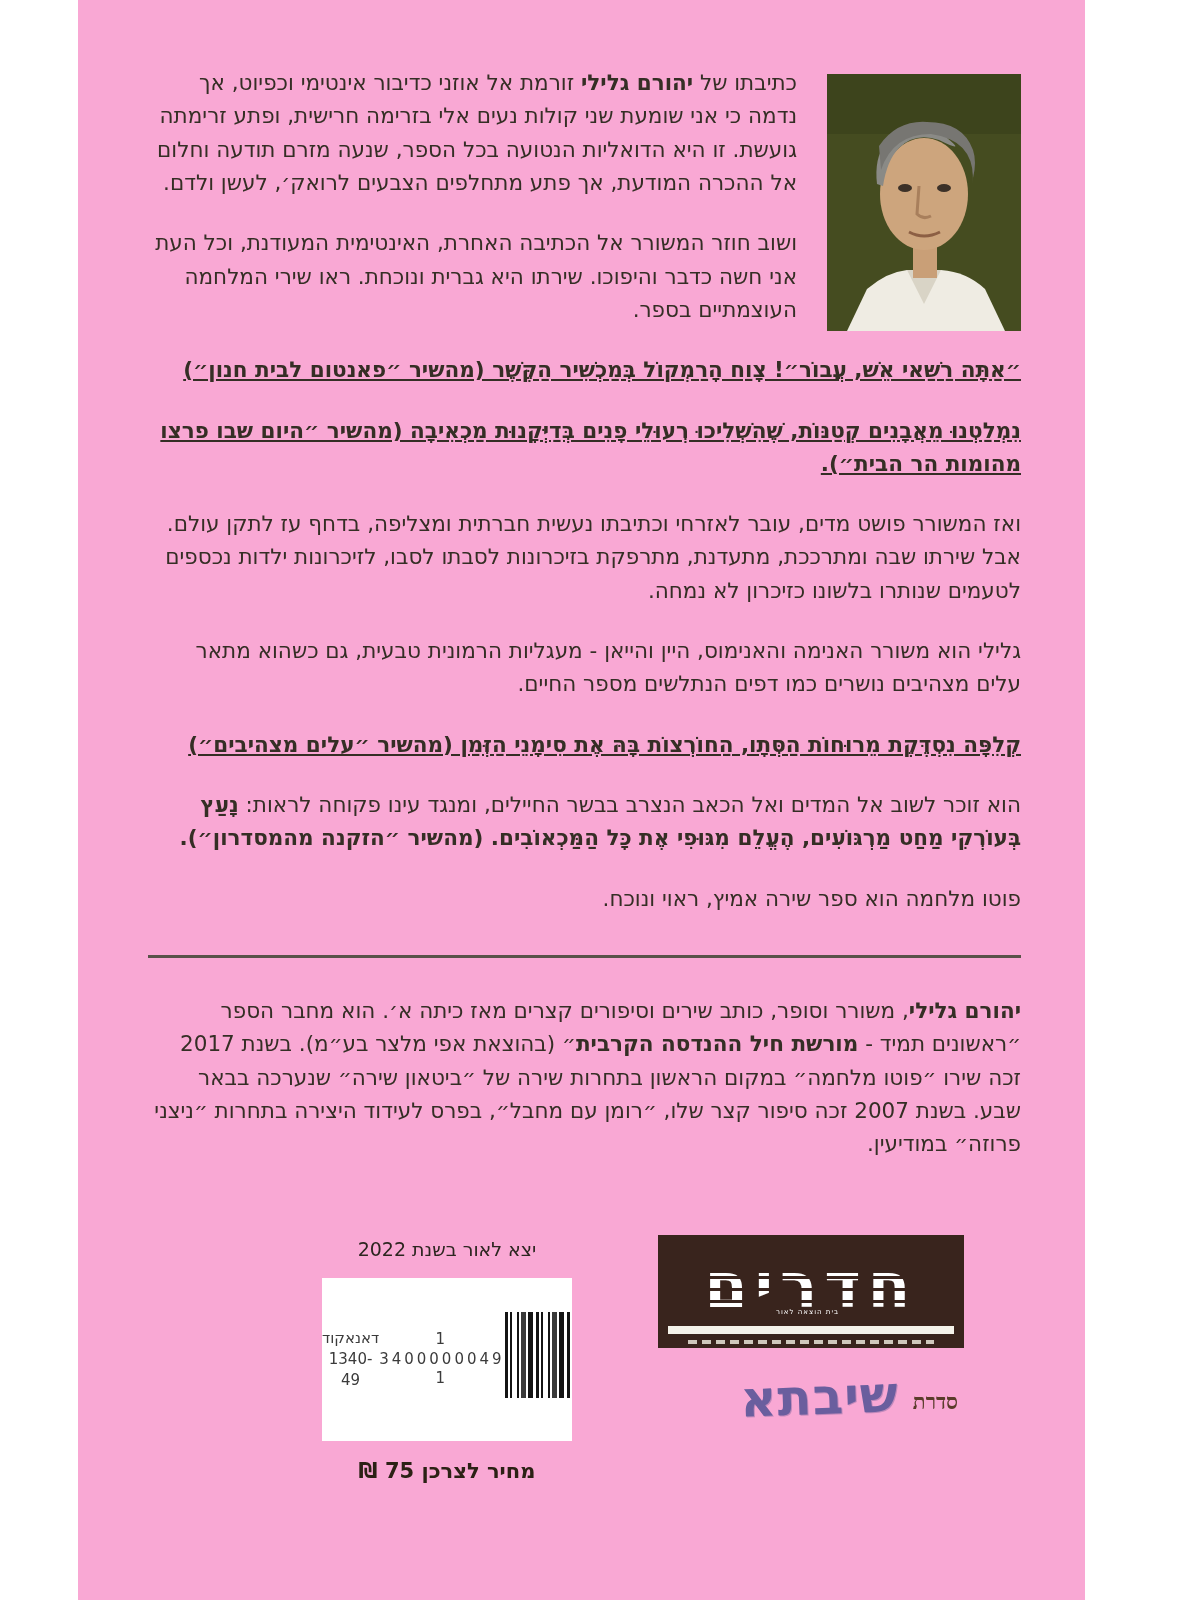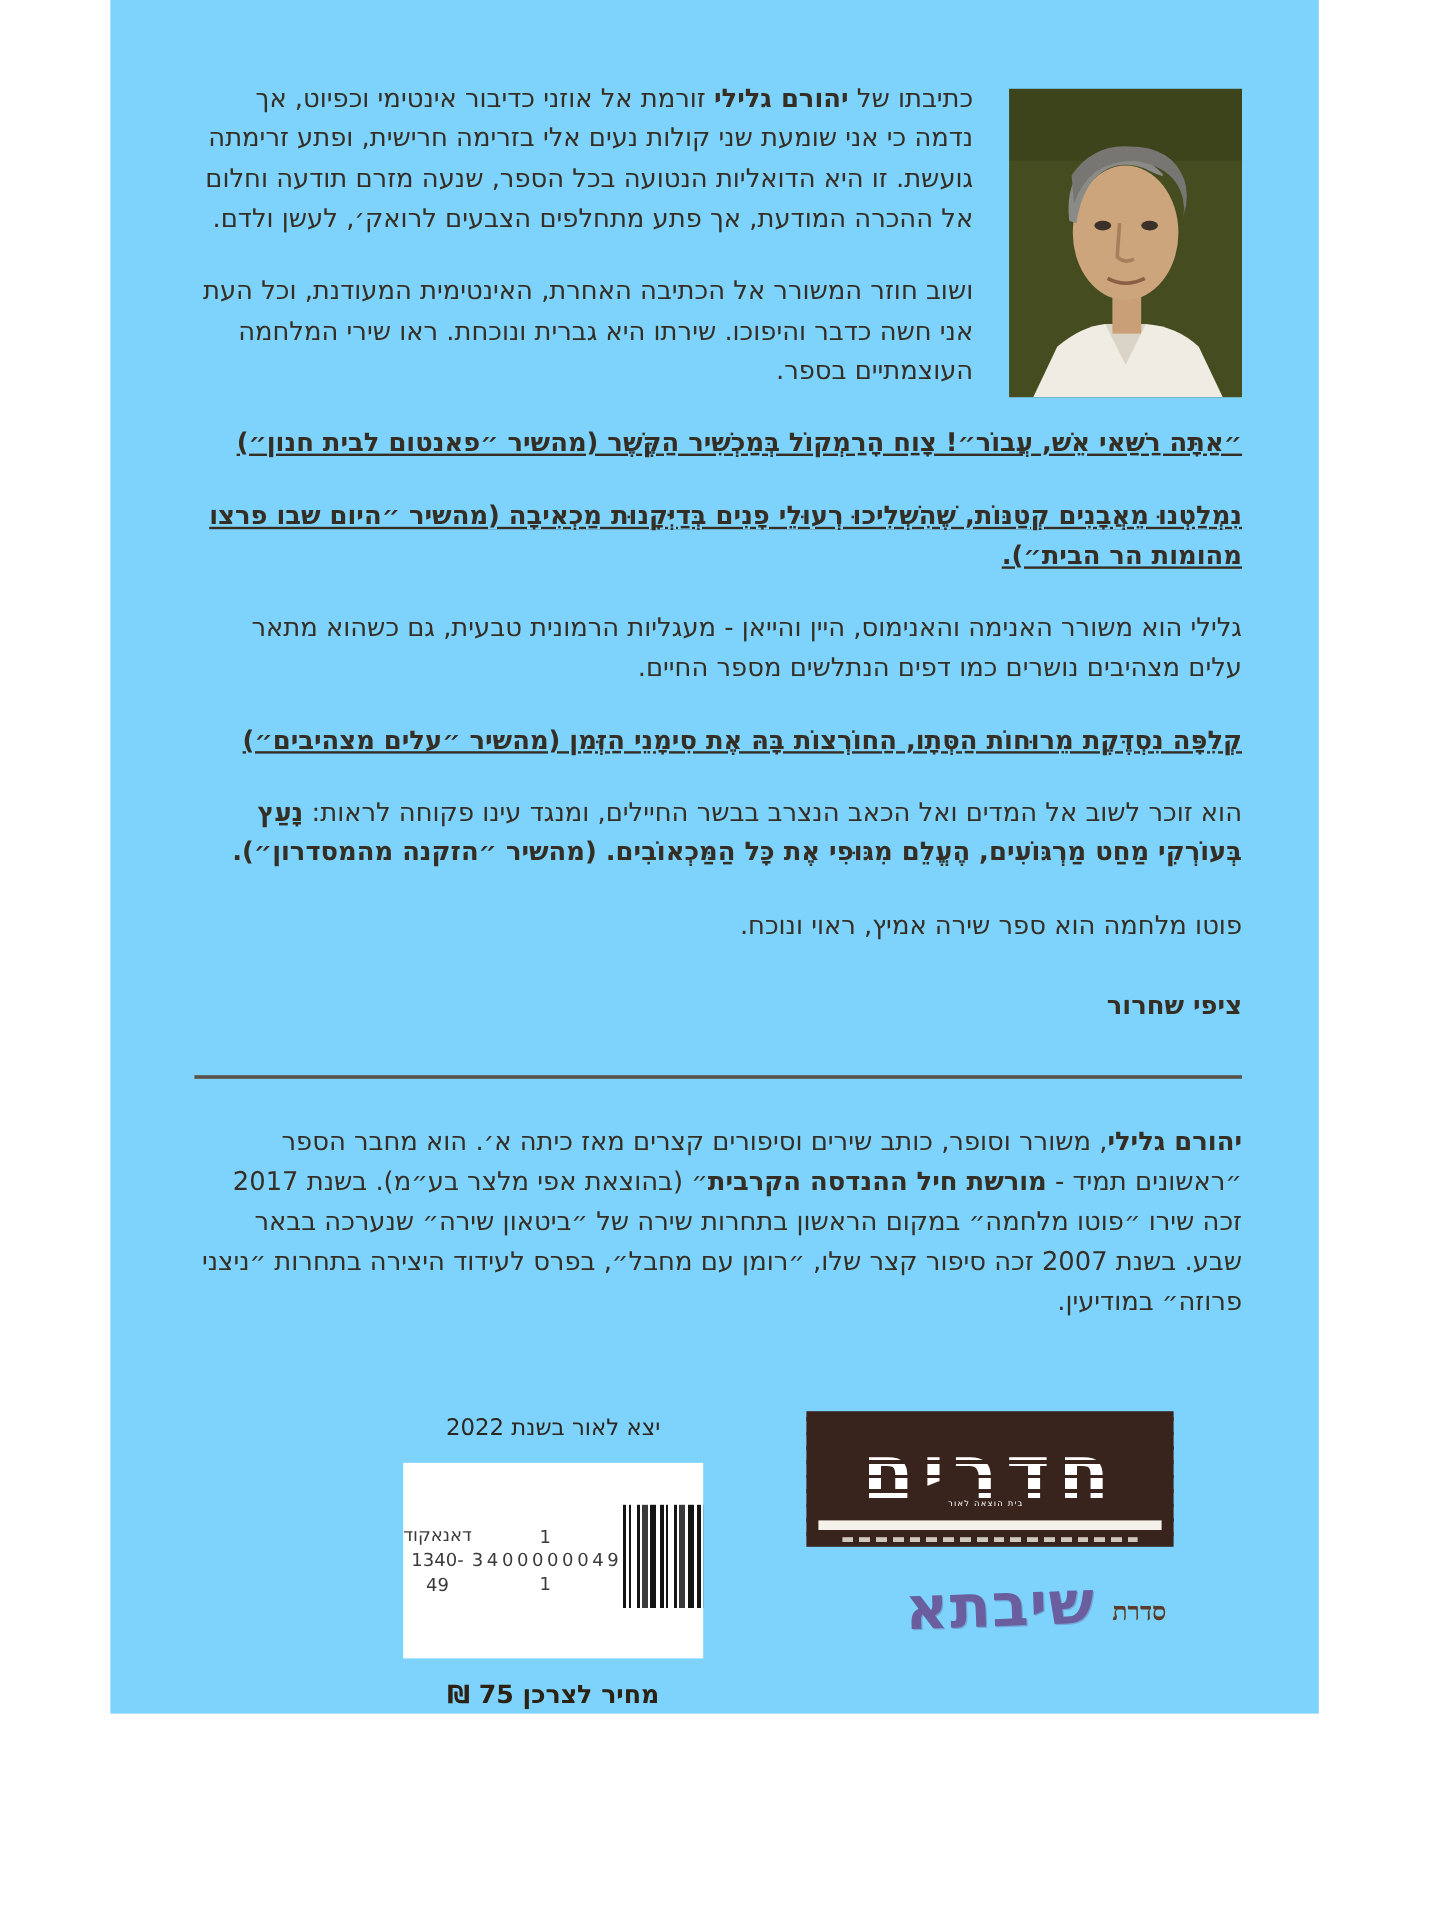--- a/index.html
+++ b/index.html
@@ -1,22 +1,22 @@
 <!DOCTYPE html>
 <html lang="he"><head>
 <meta charset="utf-8">
 <style>
   html,body{margin:0;padding:0;}
   body{
     width:1200px;height:1600px;background:#ffffff;
     font-family:"DejaVu Sans",sans-serif;position:relative;overflow:hidden;
   }
   .cover{
-    position:absolute;left:92px;top:0;width:1007px;height:1428px;
-    background:#7dd3fc;
+    position:absolute;left:78px;top:0;width:1007px;height:1600px;
+    background:#f9a8d4;
   }
   .text-col{
     direction:rtl;text-align:right;
     padding:66px 64px 0 70px;
     font-size:21.5px;line-height:1.55;color:#352e25;
   }
   .photo-frame{
     float:right; 
     width:194px;height:257px;margin:8px 0 14px 30px;
     background:#454c20;overflow:hidden;
@@ -123,31 +123,31 @@
     </div>
 
     <p><span>כתיבתו של </span><span class="b">יהורם גלילי</span><span> זורמת אל אוזני כדיבור אינטימי וכפיוט, אך נדמה כי אני שומעת שני קולות נעים אלי בזרימה חרישית, ופתע זרימתה גועשת. זו היא הדואליות הנטועה בכל הספר, שנעה מזרם תודעה וחלום אל ההכרה המודעת, אך פתע מתחלפים הצבעים לרואק׳, לעשן ולדם.</span></p>
 
     <p>ושוב חוזר המשורר אל הכתיבה האחרת, האינטימית המעודנת, וכל העת אני חשה כדבר והיפוכו. שירתו היא גברית ונוכחת. ראו שירי המלחמה העוצמתיים בספר.</p>
 
     <p class="quote">״אַתָּה רַשַּׁאי אֵשׁ, עֲבוֹר״! צָוַח הָרַמְקוֹל בְּמַכְשִׁיר הַקֶּשֶׁר (מהשיר ״פאנטום לבית חנון״)</p>
 
     <p class="quote">נִמְלַטְנוּ מֵאֲבָנִים קְטַנּוֹת, שֶׁהִשְׁלִיכוּ רְעוּלֵי פָנִים בְּדַיְּקָנוּת מַכְאִיבָה (מהשיר ״היום שבו פרצו מהומות הר הבית״).</p>
 
+    <p>ואז המשורר פושט מדים, עובר לאזרחי וכתיבתו נעשית חברתית ומצליפה, בדחף עז לתקן עולם. אבל שירתו שבה ומתרככת, מתעדנת, מתרפקת בזיכרונות לסבתו לסבו, לזיכרונות ילדות נכספים לטעמים שנותרו בלשונו כזיכרון לא נמחה.</p>
 
     <p>גלילי הוא משורר האנימה והאנימוס, היין והייאן - מעגליות הרמונית טבעית, גם כשהוא מתאר עלים מצהיבים נושרים כמו דפים הנתלשים מספר החיים.</p>
 
     <p class="quote">קְלִפָּה נִסְדֶּקֶת מֵרוּחוֹת הַסְּתָו, הַחוֹרְצוֹת בָּהּ אֶת סִימָנֵי הַזְּמַן (מהשיר ״עלים מצהיבים״)</p>
 
     <p><span>הוא זוכר לשוב אל המדים ואל הכאב הנצרב בבשר החיילים, ומנגד עינו פקוחה לראות: </span><span class="b">נָעַץ בְּעוֹרְקִי מַחַט מַרְגּוֹעִים, הֶעֱלֵם מִגּוּפִי אֶת כָּל הַמַּכְאוֹבִים. (מהשיר ״הזקנה מהמסדרון״).</span></p>
 
     <p>פוטו מלחמה הוא ספר שירה אמיץ, ראוי ונוכח.</p>
 
     <div class="signature">
-      <div>ציפי שחרור</div>
     </div>
 
     <hr class="rule">
 
     <p class="bio"><span class="b">יהורם גלילי</span><span>, משורר וסופר, כותב שירים וסיפורים קצרים מאז כיתה א׳. הוא מחבר הספר ״ראשונים תמיד - </span><span class="b">מורשת חיל ההנדסה הקרבית</span><span>״ (בהוצאת אפי מלצר בע״מ). בשנת 2017 זכה שירו ״פוטו מלחמה״ במקום הראשון בתחרות שירה של ״ביטאון שירה״ שנערכה בבאר שבע. בשנת 2007 זכה סיפור קצר שלו, ״רומן עם מחבל״, בפרס לעידוד היצירה בתחרות ״ניצני פרוזה״ במודיעין.</span></p>
 
     <div class="bottom">
 
       <div class="barcode-col">
         <div class="published-line">יצא לאור בשנת 2022</div>

